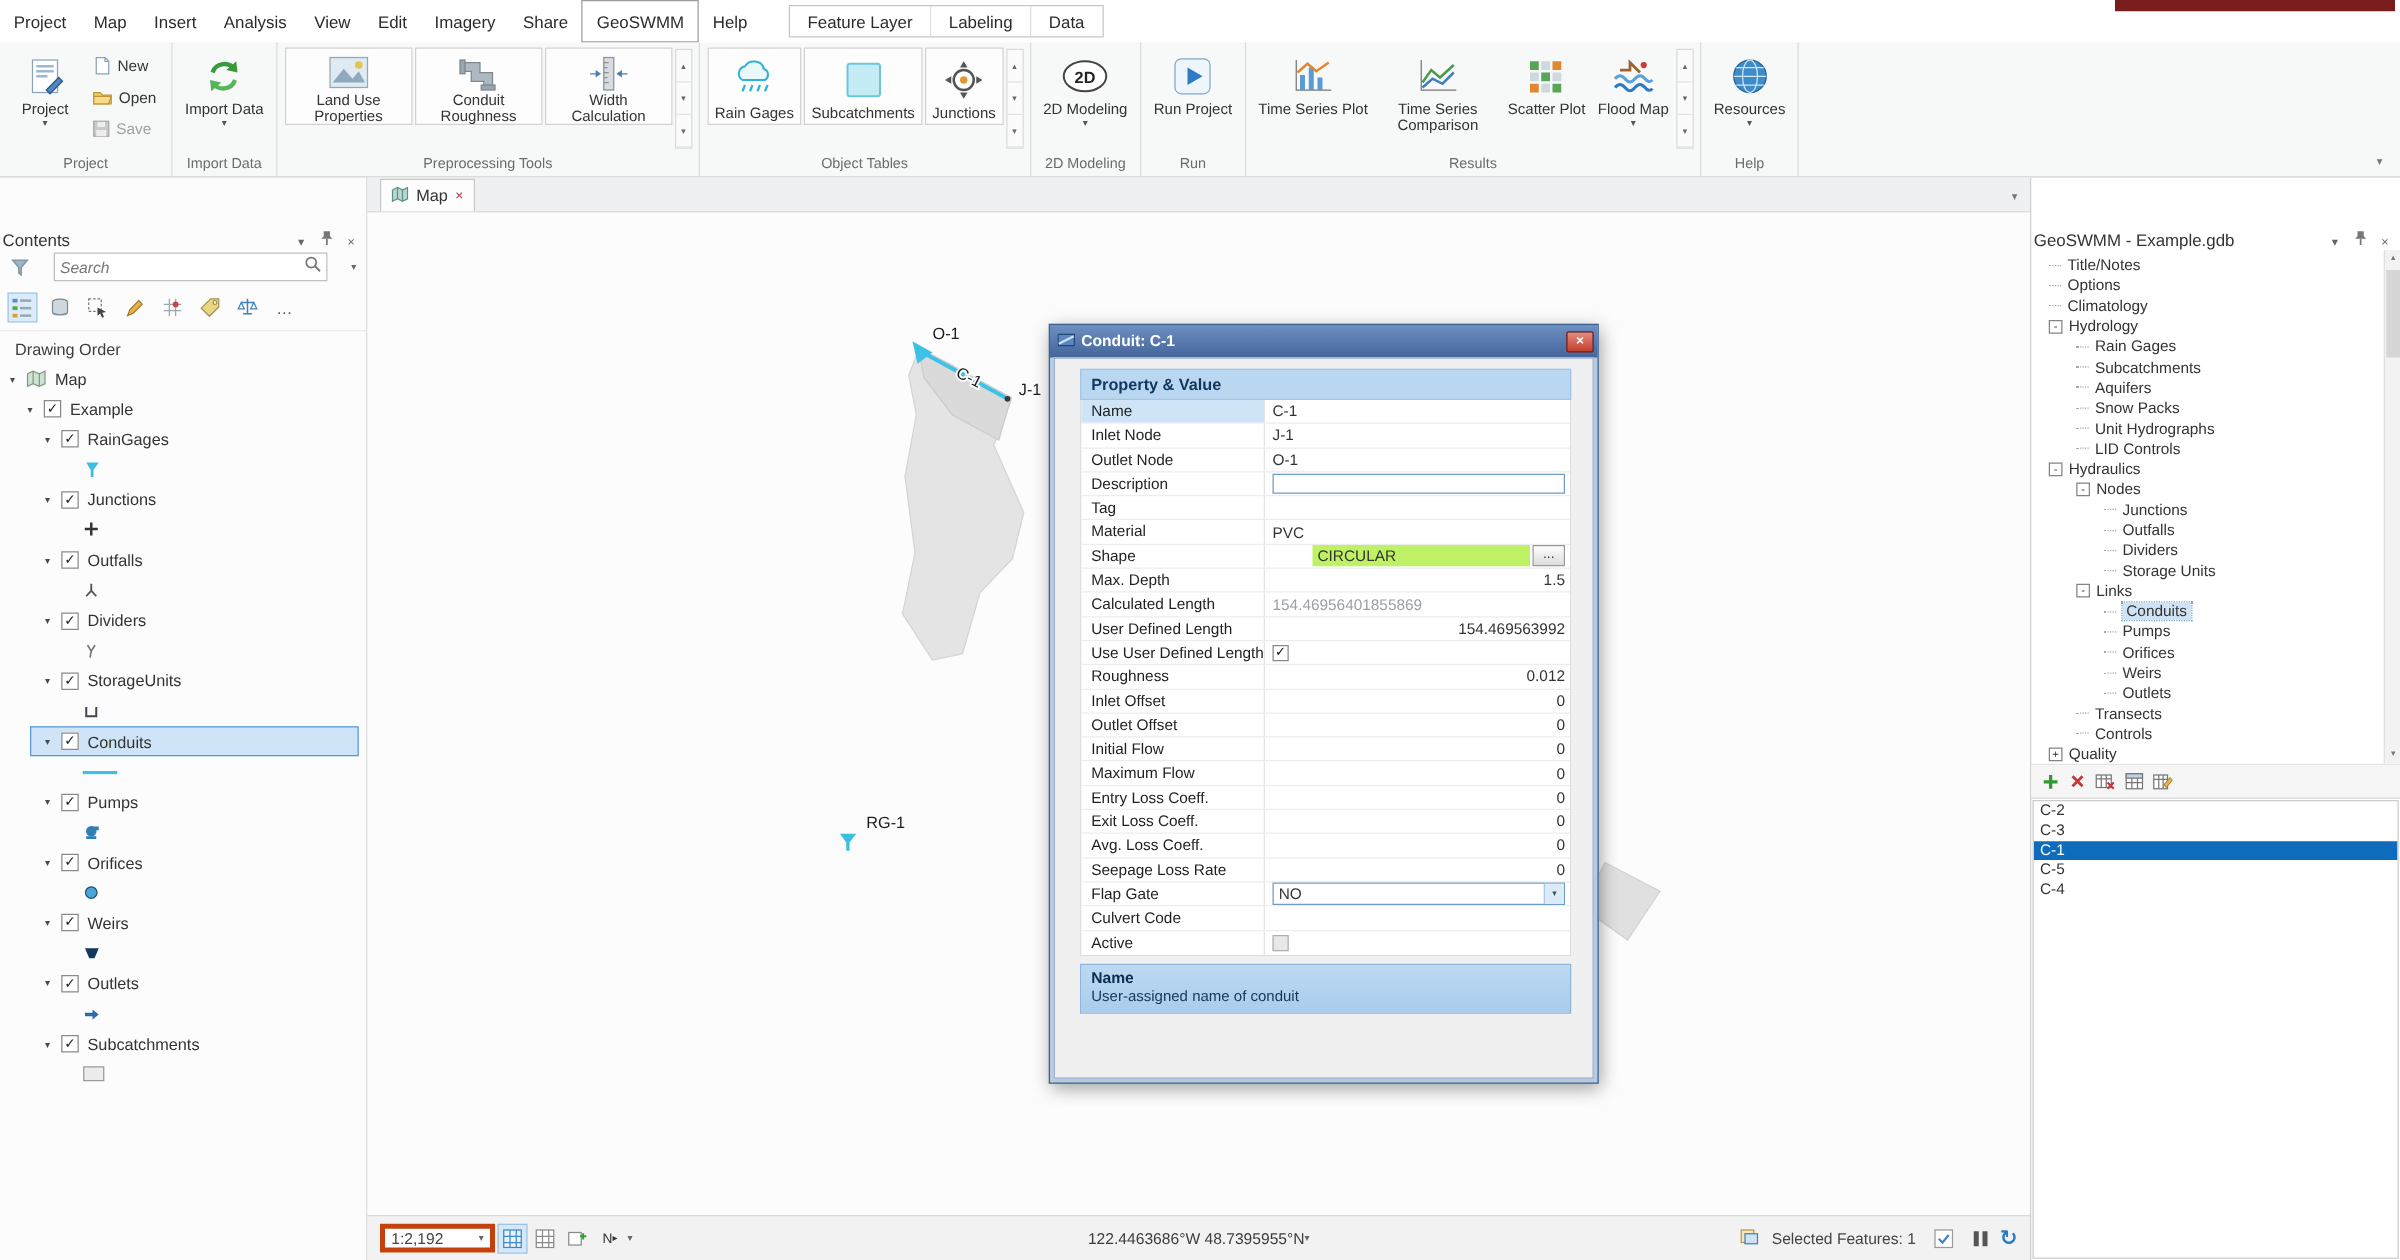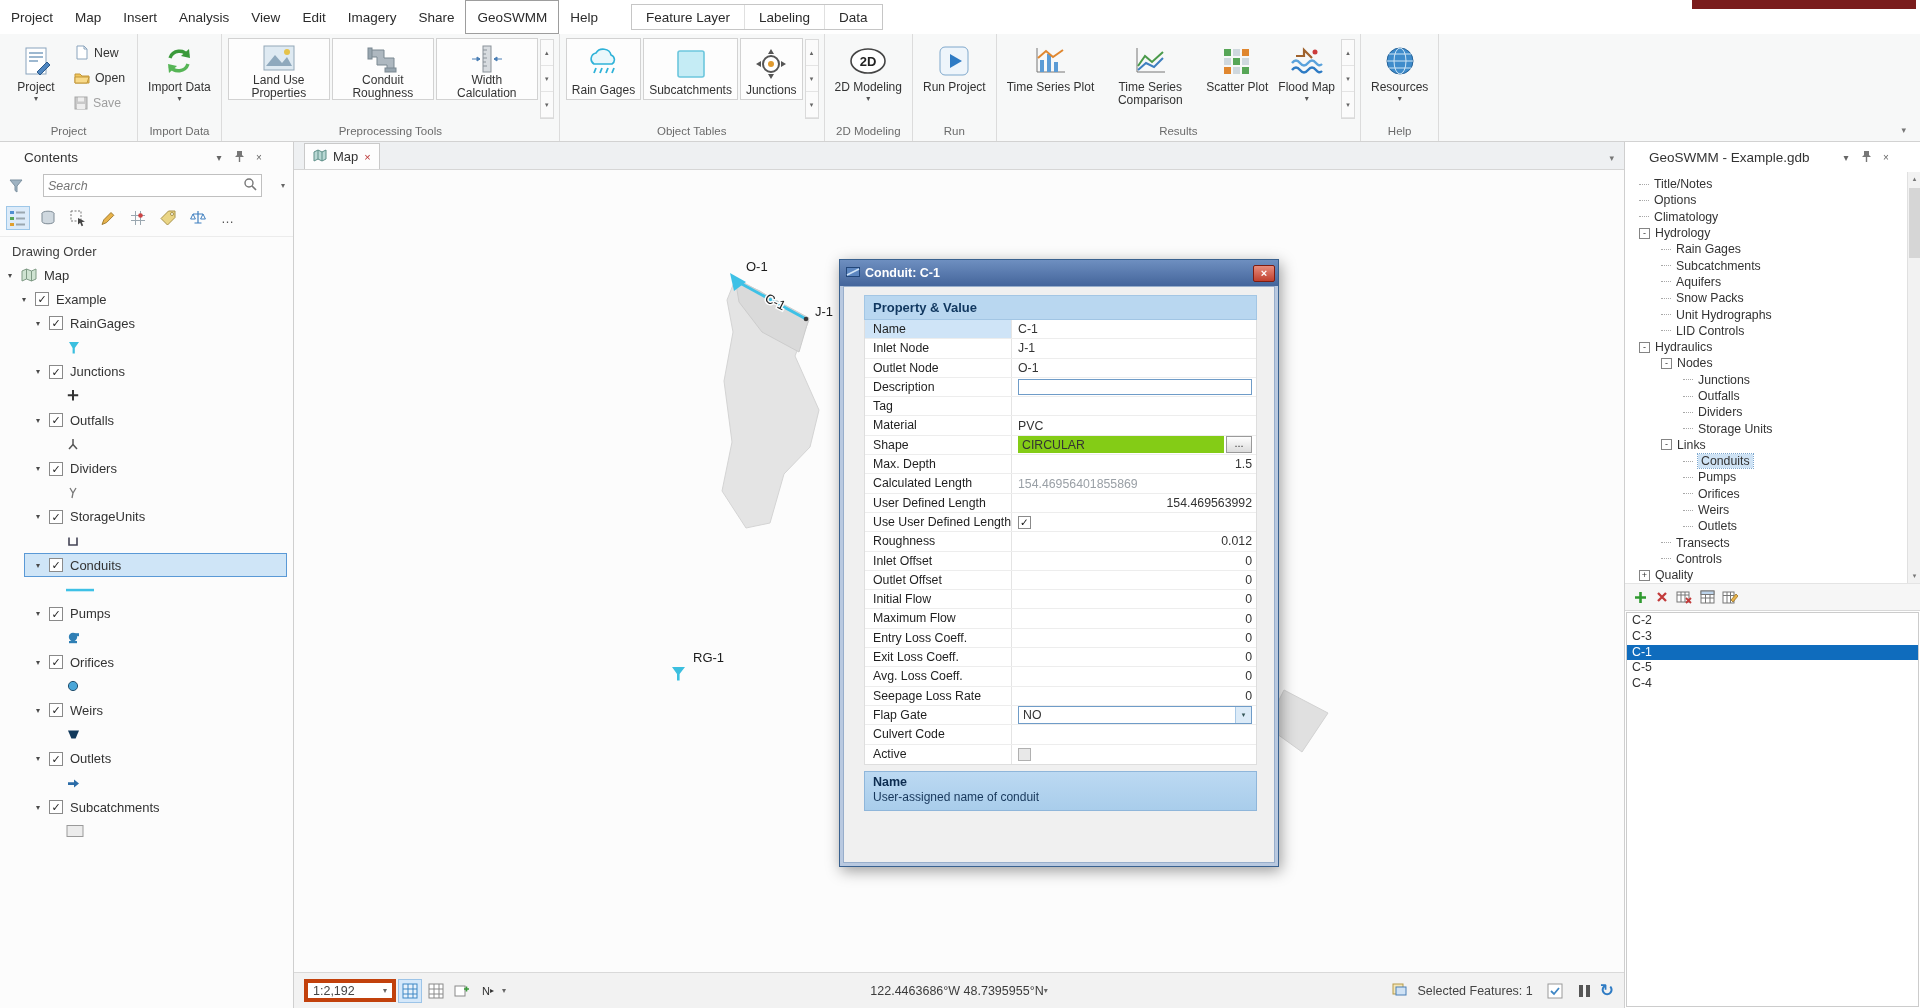--- a/index.html
+++ b/index.html
@@ -29,21 +29,21 @@
   .sbtn.disabled { color:#9f9f9f; }
   .gal-arrows { width:14px; display:flex; flex-direction:column; margin:3px 0 0 1px; border:1px solid #dadada; background:#fbfbfb; height:80px; }
   .gal-arrows span { flex:1; display:flex; align-items:center; justify-content:center; font-size:7px; color:#666; border-bottom:1px solid #e4e4e4; }
   .ribbon-collapse { position:absolute; right:14px; bottom:6px; font-size:9px; color:#777; }
 
   
   .main { flex:1; display:flex; min-height:0; }
 
   
   .contents { width:294px; border-right:1px solid #cfcfcf; background:#fcfcfc; display:flex; flex-direction:column; }
-  .panel-head { height:30px; display:flex; align-items:center; padding:0 24px; font-size:13.5px; color:#333; }
+  .panel-head { height:30px; display:flex; align-items:flex-end; padding:0 2px; font-size:13.5px; color:#333;margin-top:28px; }
   .panel-head .ph-title { flex:1; }
   .ph-ic { width:20px; text-align:center; color:#666; font-size:10px; }
   .search-row { display:flex; align-items:center; padding:2px 8px 4px; gap:19px; }
   .funnel { width:16px; height:16px; }
   .searchbox { flex:1; height:23px; border:1px solid #c0c0c0; background:#fff; display:flex; align-items:center; padding:0 4px; }
   .searchbox input { flex:1; border:none; outline:none; font-style:italic; font-size:12.5px; color:#555; font-family:inherit; background:transparent; }
   .c-toolbar { display:flex; align-items:center; gap:6px; padding:5px 6px 6px; border-bottom:1px solid #ececec; }
   .tbi { width:24px; height:24px; display:flex; align-items:center; justify-content:center; }
   .tbi.on { background:#dcebf9; border:1px solid #9ec7e8; }
   .section-label { font-size:13px; color:#3d3d3d; padding:7px 0 4px 12px; }
@@ -76,21 +76,21 @@
   .prop-head { margin:8px 17px 0 20px; height:25px; background:#b9d7f0; border:1px solid #a3c6e4; display:flex; align-items:center; padding-left:8px; font-weight:bold; font-size:13px; color:#10375f; }
   .prop-table { margin:0 17px 0 20px; border:1px solid #dedede; border-top:none; background:#fff; }
   .prop-row { display:flex; height:19.3px; border-bottom:1px solid #ededed; }
   .prop-row:last-child { border-bottom:none; }
   .prop-label { width:147px; border-right:1px solid #e4e4e4; font-size:12.3px; color:#1f1f1f; padding:2px 4px 0 8px; white-space:nowrap; overflow:hidden; }
   .prop-label.hl { background:#cfe4f7; }
   .prop-value { flex:1; display:flex; align-items:center; font-size:12.3px; padding:0 4px 0 6px; position:relative; min-width:0; }
   .prop-value.right { justify-content:flex-end; }
   .prop-value.muted { color:#9aa0a6; }
   .txt-input { width:100%; height:16px; border:1px solid #6f9cc8; background:#fff; }
-  .gray-field { flex:1; background:#84cc16; height:17px; display:flex; align-items:center; padding-left:4px; }
+  .gray-field { flex:1; background:#bef264; height:17px; display:flex; align-items:center; padding-left:4px;margin-left:32px; }
   .dots-btn { width:26px; height:17px; margin-left:2px; border:1px solid #9a9a9a; background:linear-gradient(#fefefe,#dcdcdc); font-size:11px; line-height:12px; text-align:center; }
   .ddl { flex:1; height:18px; border:1px solid #6f9cc8; background:#fff; display:flex; align-items:center; }
   .ddl .ddl-val { flex:1; padding-left:4px; }
   .ddl .ddl-chev { width:16px; height:100%; background:#dcebf8; border-left:1px solid #a9c9e6; display:flex; align-items:center; justify-content:center; font-size:7px; color:#355; }
   .cbx { width:13px; height:13px; border:1px solid #8a8a8a; background:#fff; font-size:10.5px; line-height:11px; text-align:center; color:#111; }
   .cbx.dis { background:#e8e8e8; border-color:#b0b0b0; }
   .info-panel { margin:6px 17px 0 20px; height:40px; background:linear-gradient(#bcd9f2,#a9cdeb); border:1px solid #8fb6da; padding:3px 8px; }
   .info-title { font-weight:bold; font-size:12.5px; color:#0c2c50; }
   .info-text { font-size:12px; color:#16365a; margin-top:1px; }
   .dlg-btns { display:flex; justify-content:flex-end; gap:13px; padding:18px 18px 0 0; }

